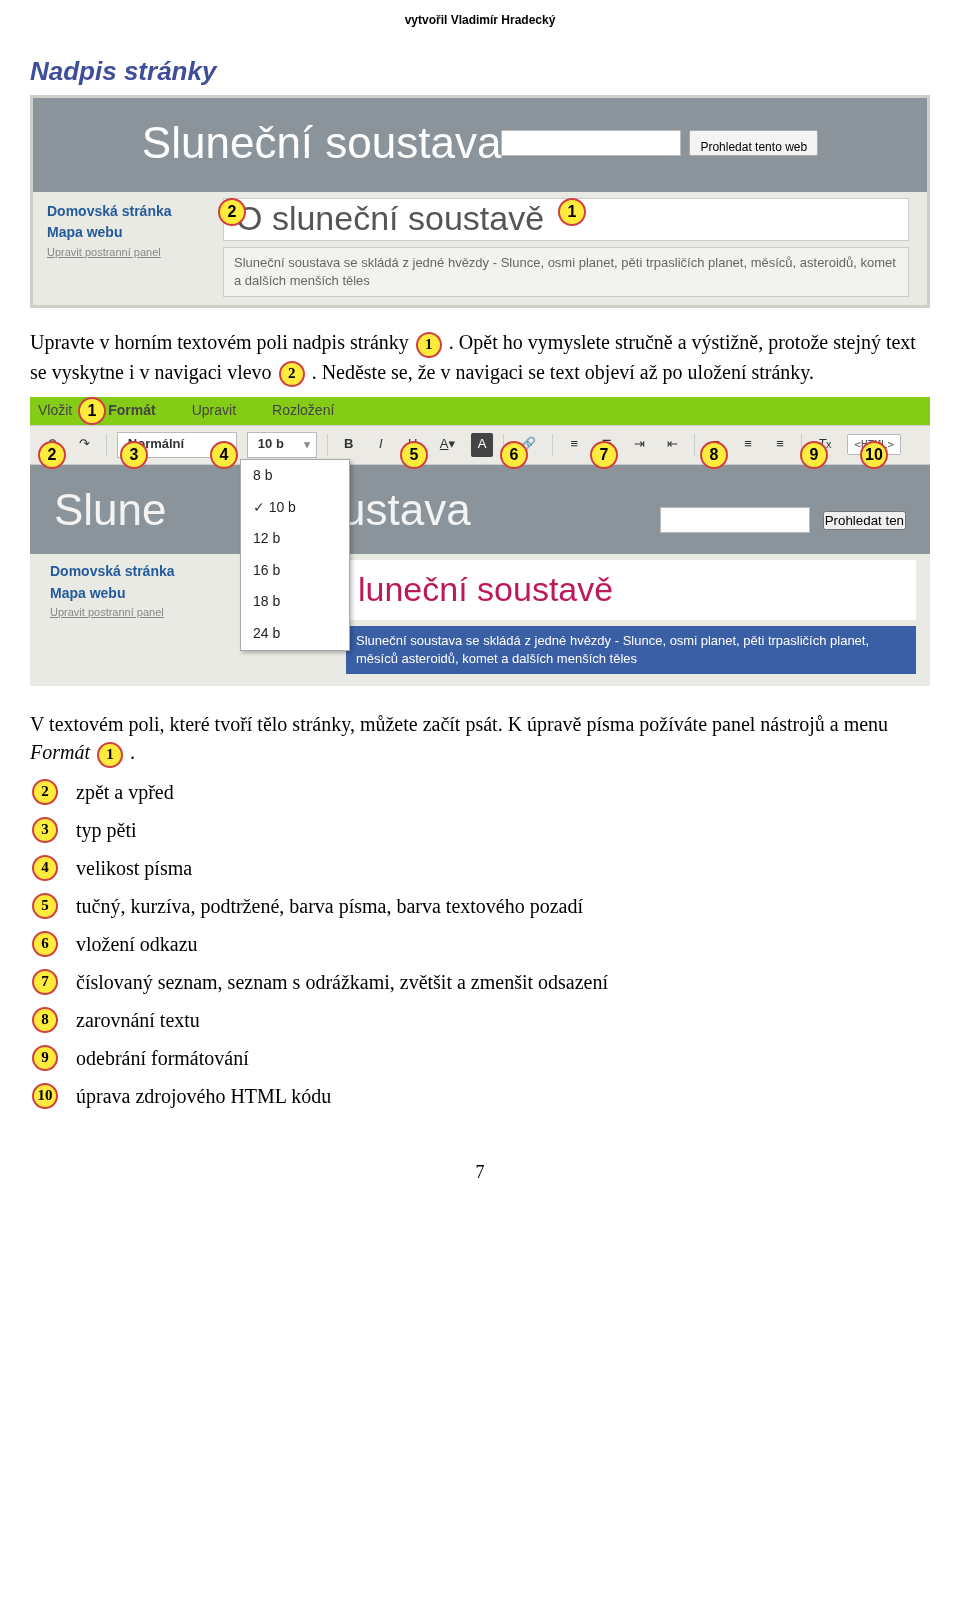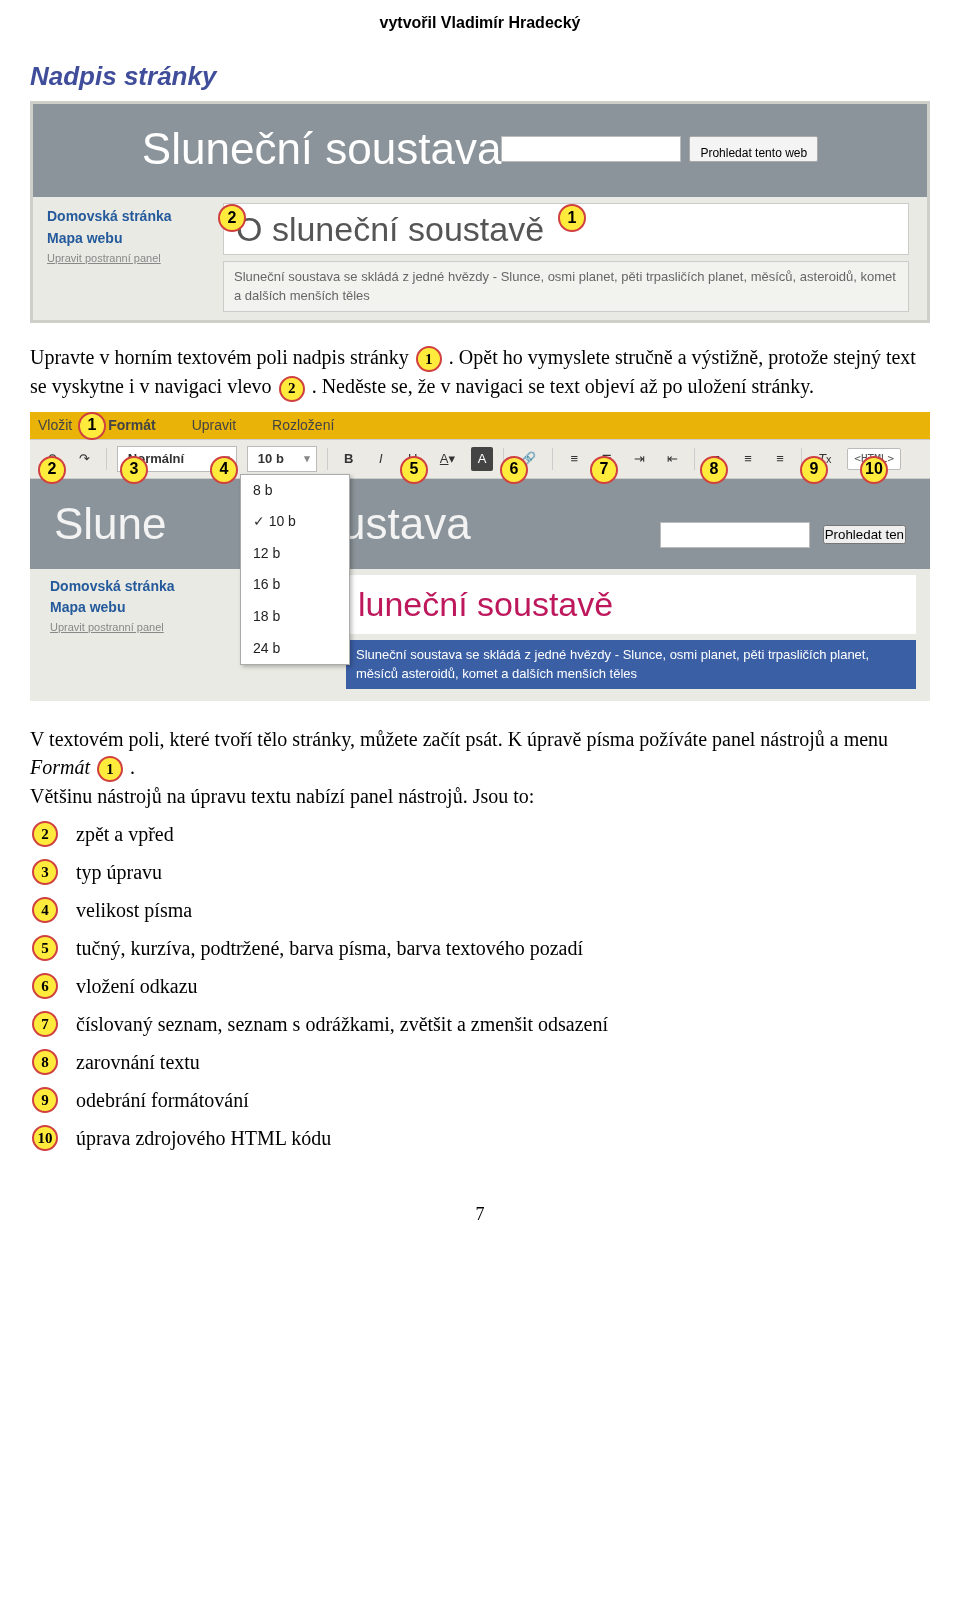--- a/index.html
+++ b/index.html
@@ -8,21 +8,21 @@
     font-family: Arial, sans-serif;
     background: #fff;
     color: #000;
     font-size: 18px;
     line-height: 1.4;
   }
   .page { padding: 12px 30px 40px 30px; }
   .header-line {
     text-align: center;
     font-weight: bold;
-    font-size: 16px;
+    font-size: 12px;
     margin-bottom: 24px;
   }
   h2.section-title {
     font-family: Arial, sans-serif;
     font-style: italic;
     font-weight: bold;
     font-size: 26px;
     color: #3f4d9a;
     margin: 10px 0 6px 0;
   }
@@ -62,21 +62,21 @@
     padding: 8px 10px 8px 14px;
     font-size: 14px;
     color: #245a9c;
   }
   .sidenav .nav-item { margin: 2px 0; font-weight: bold; cursor: pointer; }
   .sidenav .nav-edit { color: #888; font-size: 11px; text-decoration: underline; margin-top: 2px; }
   .main-area { flex: 1; padding: 6px 18px 8px 10px; }
   .title-input-wrap {
     background: #fff; border: 1px solid #ccc; padding: 8px 12px;
     font-size: 34px; color: #555; font-weight: 300;
-    display: flex; align-items: center; height: 52px;
+    display: flex; align-items: center; height: 43px;
   }
   .desc-box {
     margin-top: 6px; background: #f2f2ee; border: 1px solid #ccc;
     font-size: 13px; color: #666; padding: 6px 10px;
   }
   
   .marker {
     position: absolute;
     width: 28px; height: 28px; border-radius: 50%;
     background: #ffeb3b; border: 2px solid #d04040;
@@ -90,21 +90,21 @@
     background: #ffeb3b; border: 2px solid #d04040;
     font-weight: bold; font-size: 15px; vertical-align: middle;
     margin: 0 2px;
   }
   .para { font-family: "Times New Roman", Times, serif; font-size: 20px; margin: 10px 0; }
   .para .italic { font-style: italic; }
   
   .shot2 { position: relative; margin-bottom: 24px; }
   .menubar {
     font-size: 14px; color: #444; padding: 4px 8px;
-    display: flex; gap: 36px; background: #eab308;
+    display: flex; gap: 36px; background: #84cc16;
   }
   .menubar span { cursor: pointer; }
   .toolbar {
     background: #eceae5; border-top: 1px solid #ccc; border-bottom: 1px solid #ccc;
     height: 40px; display: flex; align-items: center; gap: 10px; padding: 0 10px;
     font-size: 13px; color: #333;
   }
   .tb-btn {
     padding: 3px 6px; border-radius: 2px; cursor: pointer;
     display: inline-flex; align-items: center; justify-content: center;
@@ -288,31 +288,30 @@
     <div class="marker" style="top:44px; left:770px;">9</div>
     <div class="marker" style="top:44px; left:830px;">10</div>
   </div>
 
   <p class="para">
     <span>V textovém poli, které tvoří tělo stránky, můžete začít psát. K úpravě písma požíváte panel nástrojů a menu </span>
     <span class="italic">Formát</span>
     <span> </span>
     <span class="inline-marker">1</span>
     <span>.</span><br>
-    <span>Většinu nástrojů na úpravu textu nabízí panel nástrojů. Jsou to:</span>
   </p>
 
   <ul class="tools-list">
     <li>
         <span class="inline-marker">2</span>
         <span>zpět a vpřed</span>
       </li>
     <li>
         <span class="inline-marker">3</span>
-        <span>typ úpravu</span>
+        <span>typ pěti</span>
       </li>
     <li>
         <span class="inline-marker">4</span>
         <span>velikost písma</span>
       </li>
     <li>
         <span class="inline-marker">5</span>
         <span>tučný, kurzíva, podtržené, barva písma, barva textového pozadí</span>
       </li>
     <li>

